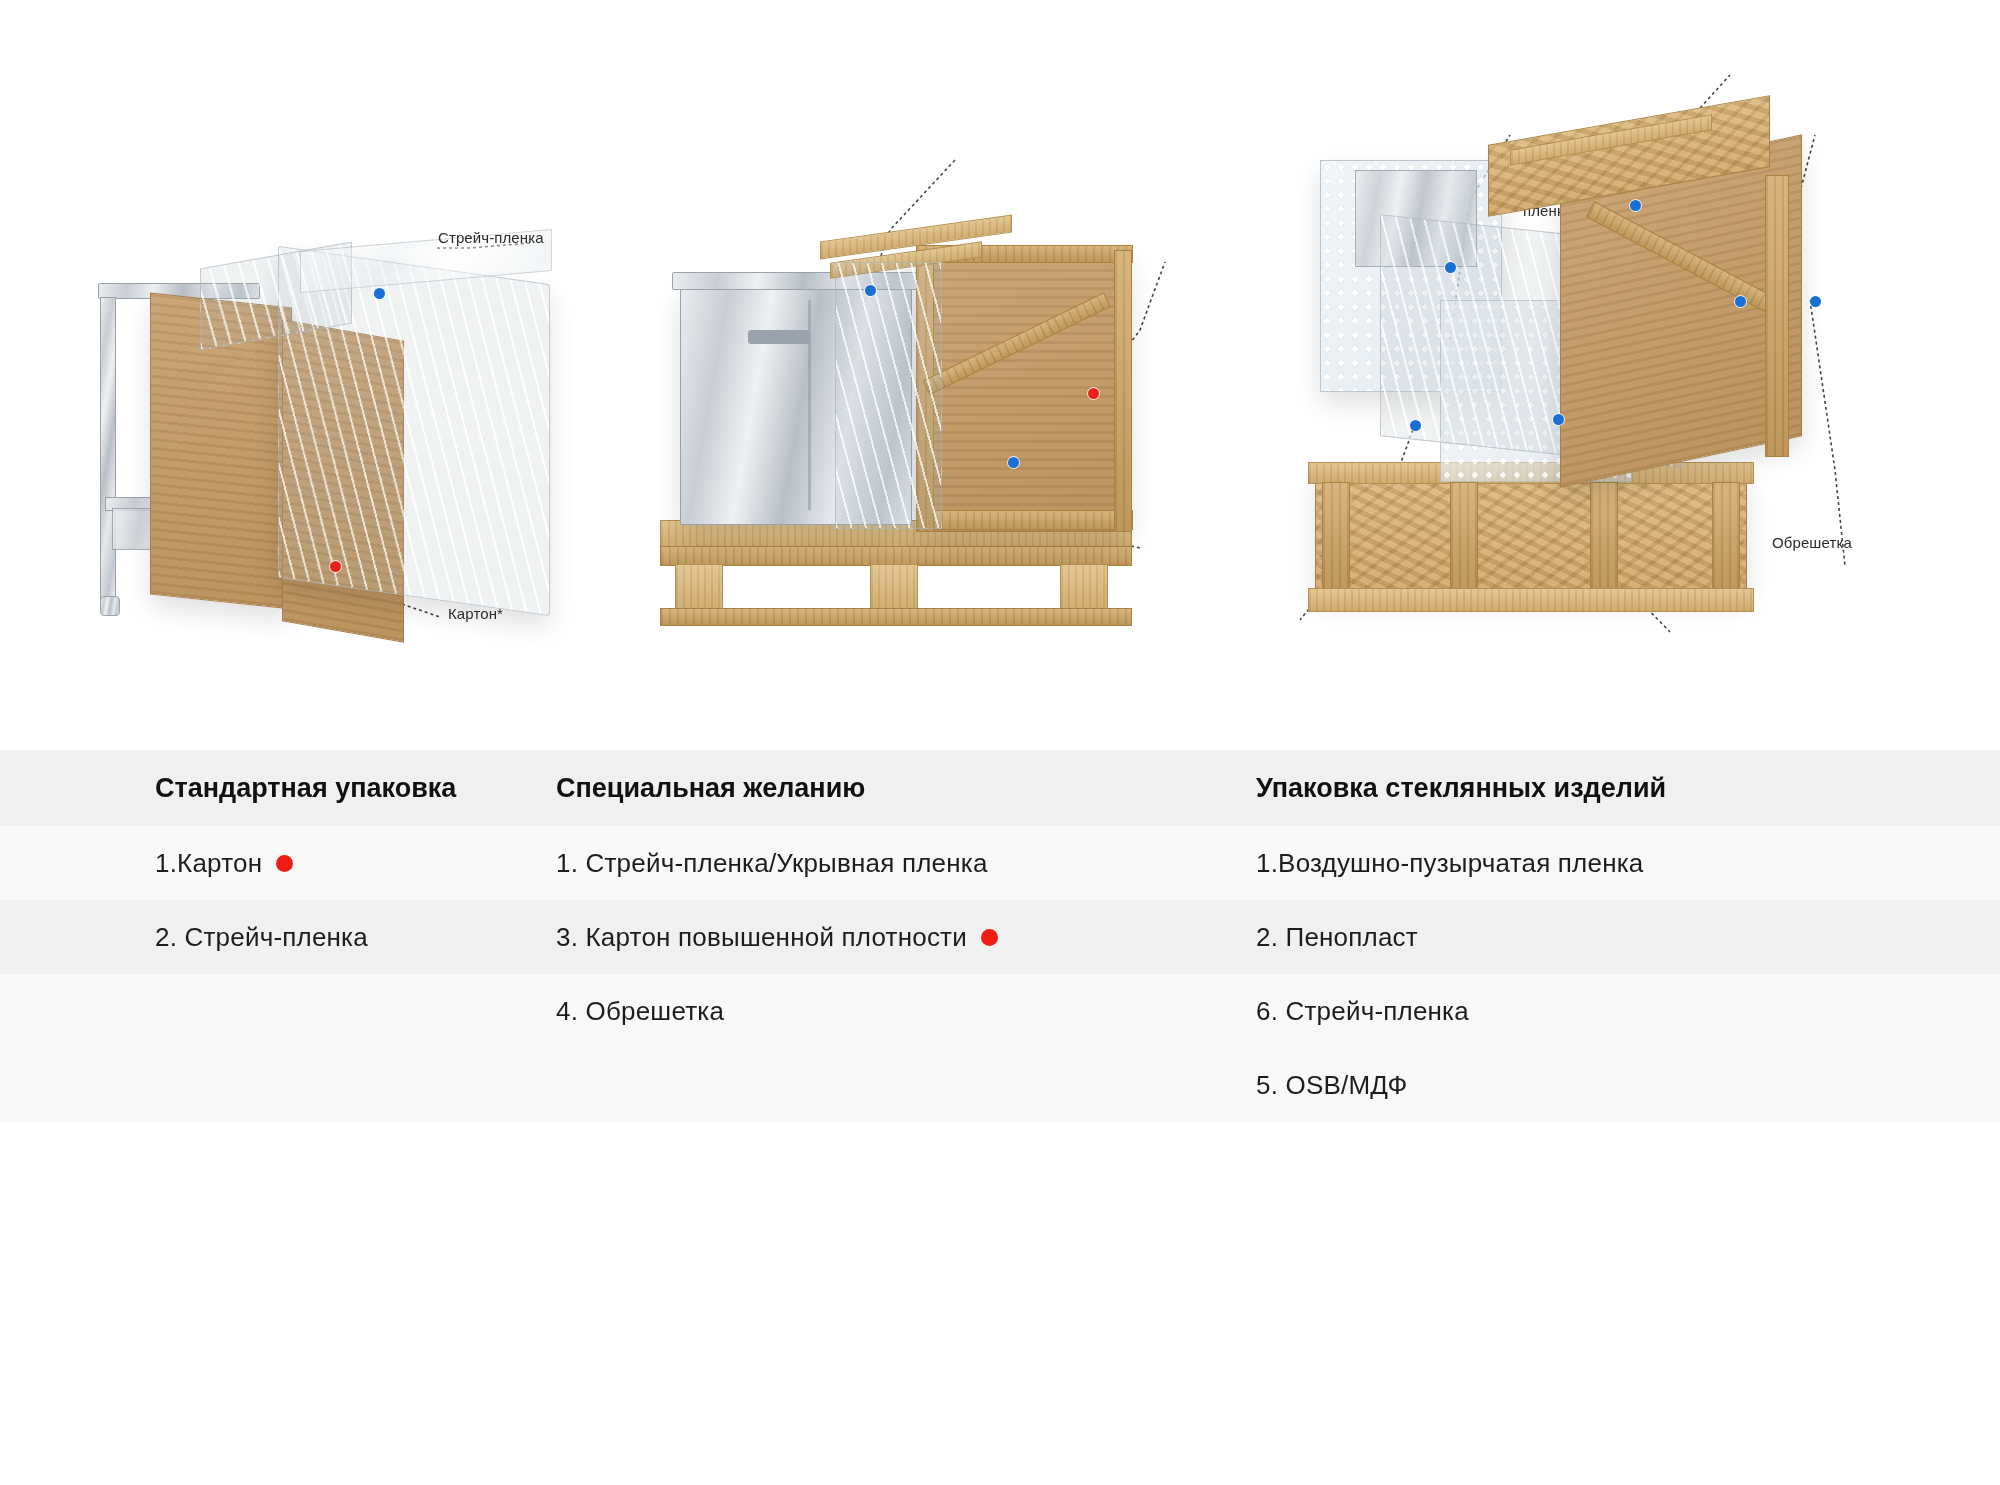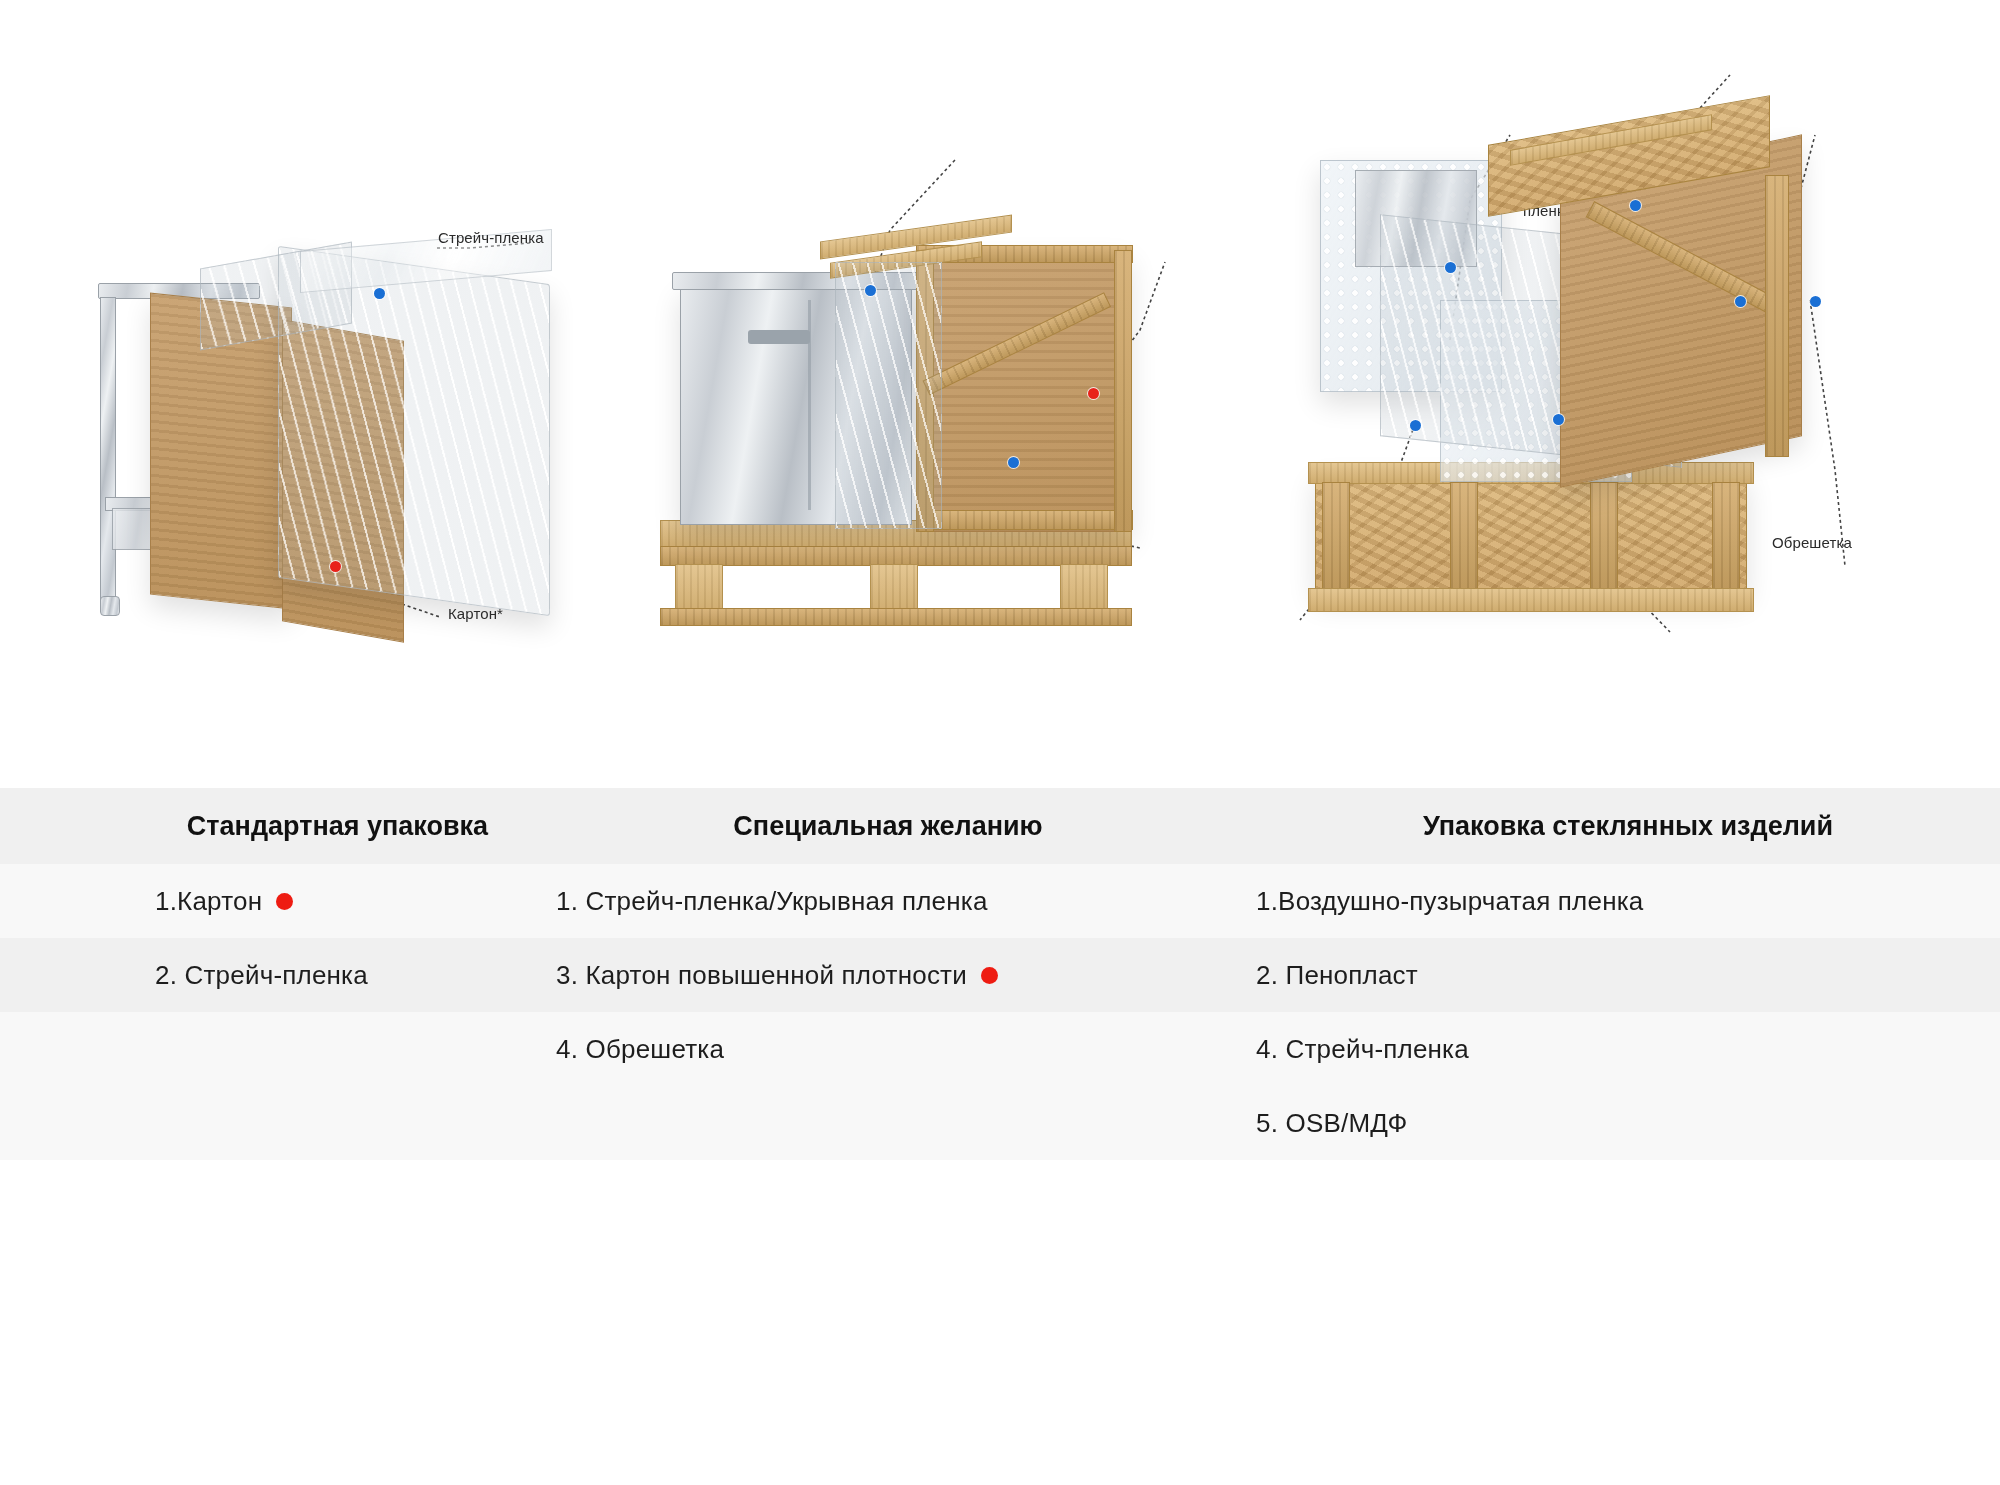--- a/index.html
+++ b/index.html
@@ -103,23 +103,22 @@
       repeating-linear-gradient(-38deg, rgba(130,95,45,0.2) 0 4px, rgba(231,201,150,0.2) 4px 13px),
       linear-gradient(180deg, #dfbd85, #cda469);
     border: 1px solid #a9843f;
   }
   .shadow-soft { box-shadow: 0 12px 26px rgba(0,0,0,0.12); }
 
   
   .table-wrap {
     position: absolute;
     left: 0;
-    top: 788px;
+    top: 750px;
     width: 1603px;
-    text-align: center;
   }
   .table {
     width: 2000px;
     border-collapse: collapse;
     table-layout: fixed;
   }
   .table td, .table th {
     padding: 0;
     vertical-align: middle;
   }
@@ -339,21 +338,21 @@
       <td>
             <div class="cell-inner pad-left"></div>
           </td>
       <td>
         <div class="cell-inner">
           <span>4. Обрешетка</span>
         </div>
       </td>
       <td>
         <div class="cell-inner">
-          <span>4. Стрейч-пленка</span>
+          <span>6. Стрейч-пленка</span>
         </div>
       </td>
     </tr>
 
 
     <tr class="row zebra-b">
       <td>
             <div class="cell-inner pad-left"></div>
           </td>
       <td>

